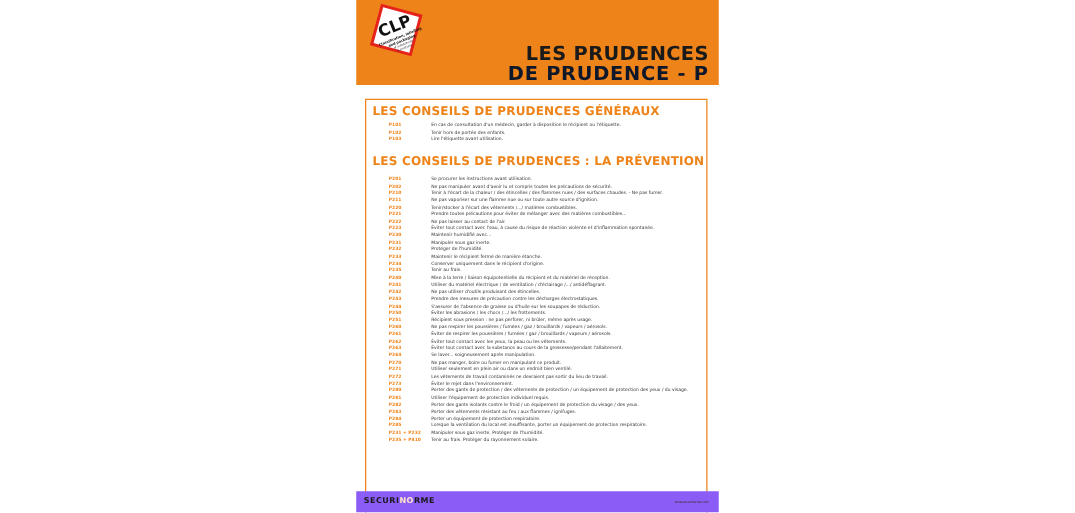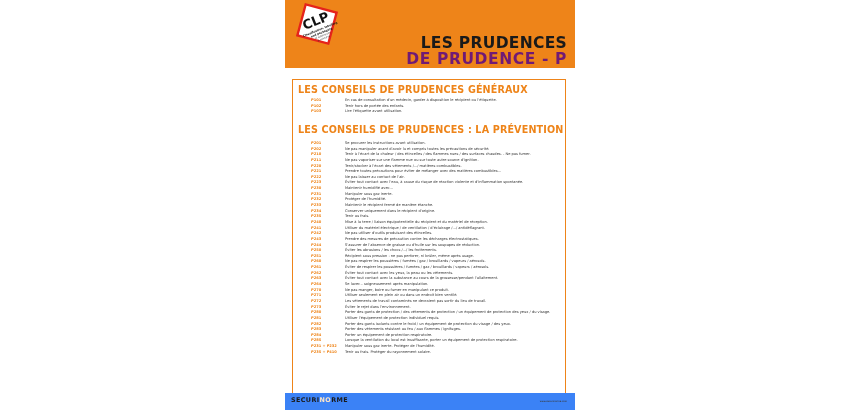--- a/index.html
+++ b/index.html
@@ -1,28 +1,28 @@
 <!DOCTYPE html>
 <html><head>
 <meta charset="utf-8">
 <style>
   html, body { margin:0; padding:0; }
   body { width:860px; height:410px; background:#ffffff; position:relative; overflow:hidden; font-family:"DejaVu Sans", sans-serif; }
   .poster { position:absolute; left:285px; top:0; width:290px; height:410px; background:#ffffff; }
   .header { position:absolute; left:0; top:0; width:290px; height:68px; background:#ee8419; }
   .clp { position:absolute; left:6px; top:-2px; width:52px; height:52px; }
   .title1 { position:absolute; right:8px; top:35px; font-size:15.5px; font-weight:bold; color:#1a1a1a; letter-spacing:0.3px; line-height:16px; }
-  .title2 { position:absolute; right:8px; top:51px; font-size:15.5px; font-weight:bold; color:#701a75; letter-spacing:0.6px; line-height:16px; }
+  .title2 { position:absolute; right:8px; top:51px; font-size:15.5px; font-weight:bold; color:#0f172a; letter-spacing:0.6px; line-height:16px; }
   .box { position:absolute; left:7px; top:79px; width:274px; height:349px; border:1.5px solid #ee8419; box-sizing:border-box; }
   .h { position:absolute; left:5px; font-weight:bold; color:#ee8419; font-size:9.6px; letter-spacing:0.15px; white-space:nowrap; }
   .rows { position:absolute; left:0; width:272px; }
   .row { height:5.65px; position:relative; white-space:nowrap; }
   .code { position:absolute; left:18px; top:0; font-size:3.6px; color:#ee8419; font-weight:bold; line-height:5.6px; }
   .txt { position:absolute; left:52px; top:0; font-size:3.6px; color:#333333; line-height:5.6px; }
-  .footer { position:absolute; left:0; top:393px; width:290px; height:17px; background:#3b82f6; }
+  .footer { position:absolute; left:0; top:393px; width:290px; height:17px; background:#8b5cf6; }
   .brand { position:absolute; left:6px; top:3px; font-size:6.4px; font-weight:bold; color:#1a1a1a; letter-spacing:0.4px; }
   .brand .w { color:#fde5c7; }
   .url { position:absolute; right:8px; top:7px; font-size:2.4px; color:#3a2a10; }
 </style>
 </head>
 <body>
 
 <div class="poster">
   <div class="header">
     <svg class="clp" viewBox="0 0 52 52">

